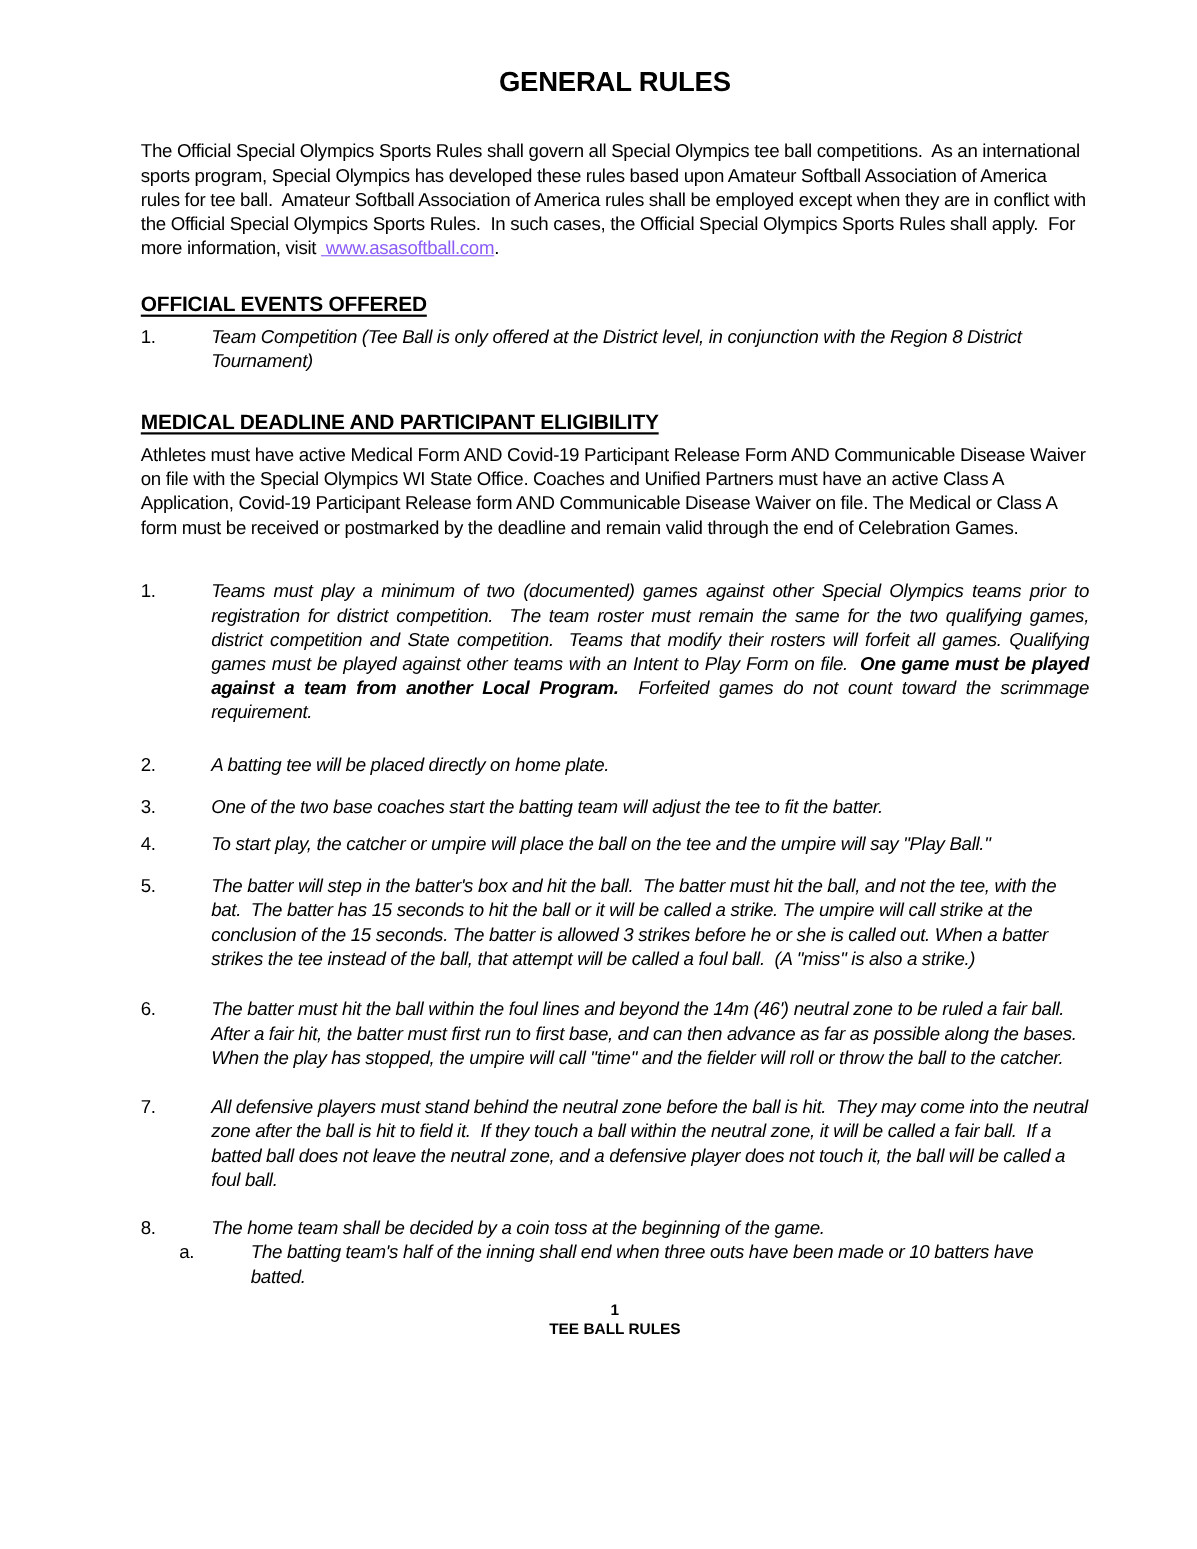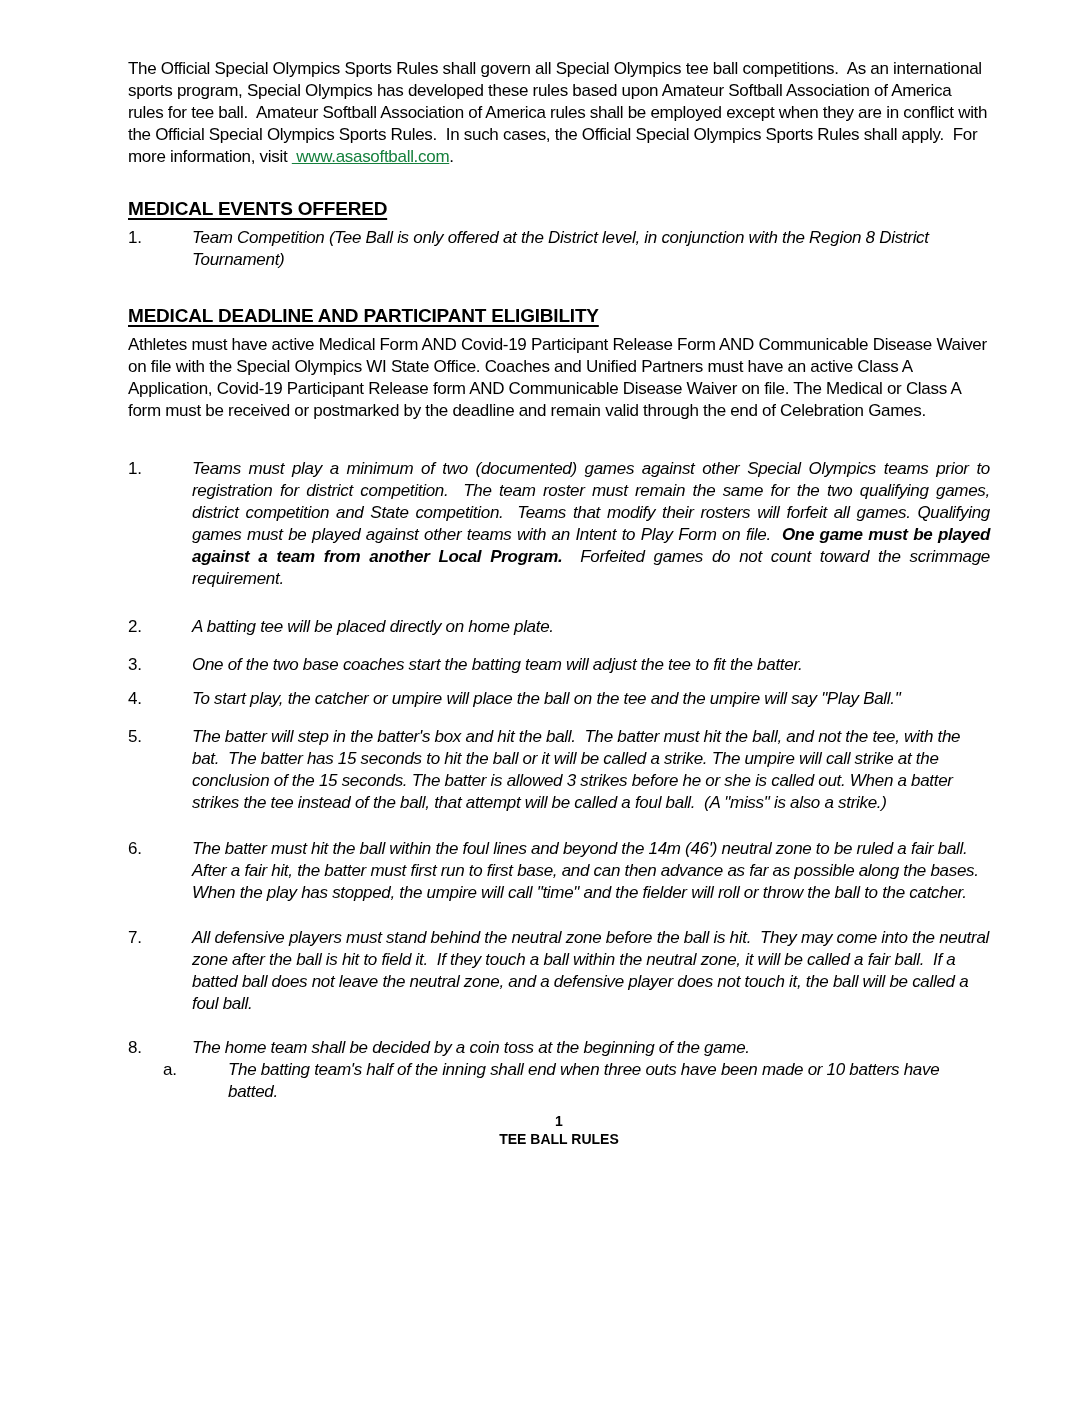--- a/index.html
+++ b/index.html
@@ -29,21 +29,21 @@
     letter-spacing: -0.2px;
   }
   .intro {
     margin-top: 34px;
     font-size: 17px;
     line-height: 22px;
     letter-spacing: -0.3px;
     white-space: pre-wrap;
   }
   .intro a {
-    color: #15803d;
+    color: #8b5cf6;
     text-decoration: underline;
     cursor: pointer;
   }
   .section-events   { margin-top: 28px; }
   .section-medical  { margin-top: 32px; }
   .section-general  { margin-top: 36px; }
   .sec-heading {
     font-size: 19px;
     font-weight: bold;
     line-height: 26px;
@@ -94,26 +94,27 @@
     line-height: 18px;
   }
   b { font-weight: bold; }
 </style>
 </head>
 <body>
 
 <div class="page">
 
   <div class="doc-title">
+    <div>GENERAL RULES</div>
   </div>
 
   <p class="intro"><span>The Official Special Olympics Sports Rules shall govern all Special Olympics tee ball competitions.  As an international sports program, Special Olympics has developed these rules based upon Amateur Softball Association of America rules for tee ball.  Amateur Softball Association of America rules shall be employed except when they are in conflict with the Official Special Olympics Sports Rules.  In such cases, the Official Special Olympics Sports Rules shall apply.  For more information, visit </span><a href="#"> www.asasoftball.com</a><span>.</span></p>
 
   <div class="section-events">
-    <h2 class="sec-heading">MEDICAL EVENTS OFFERED</h2>
+    <h2 class="sec-heading">OFFICIAL EVENTS OFFERED</h2>
     <div class="li">
       <span class="num">1.</span>
       <p class="txt">Team Competition (Tee Ball is only offered at the District level, in conjunction with the Region 8 District Tournament)</p>
     </div>
   </div>
 
   <div class="section-medical">
     <h2 class="sec-heading">MEDICAL DEADLINE AND PARTICIPANT ELIGIBILITY</h2>
     <p class="para">Athletes must have active Medical Form AND Covid-19 Participant Release Form AND Communicable Disease Waiver on file with the Special Olympics WI State Office. Coaches and Unified Partners must have an active Class A Application, Covid-19 Participant Release form AND Communicable Disease Waiver on file. The Medical or Class A form must be received or postmarked by the deadline and remain valid through the end of Celebration Games.</p>
   </div>

